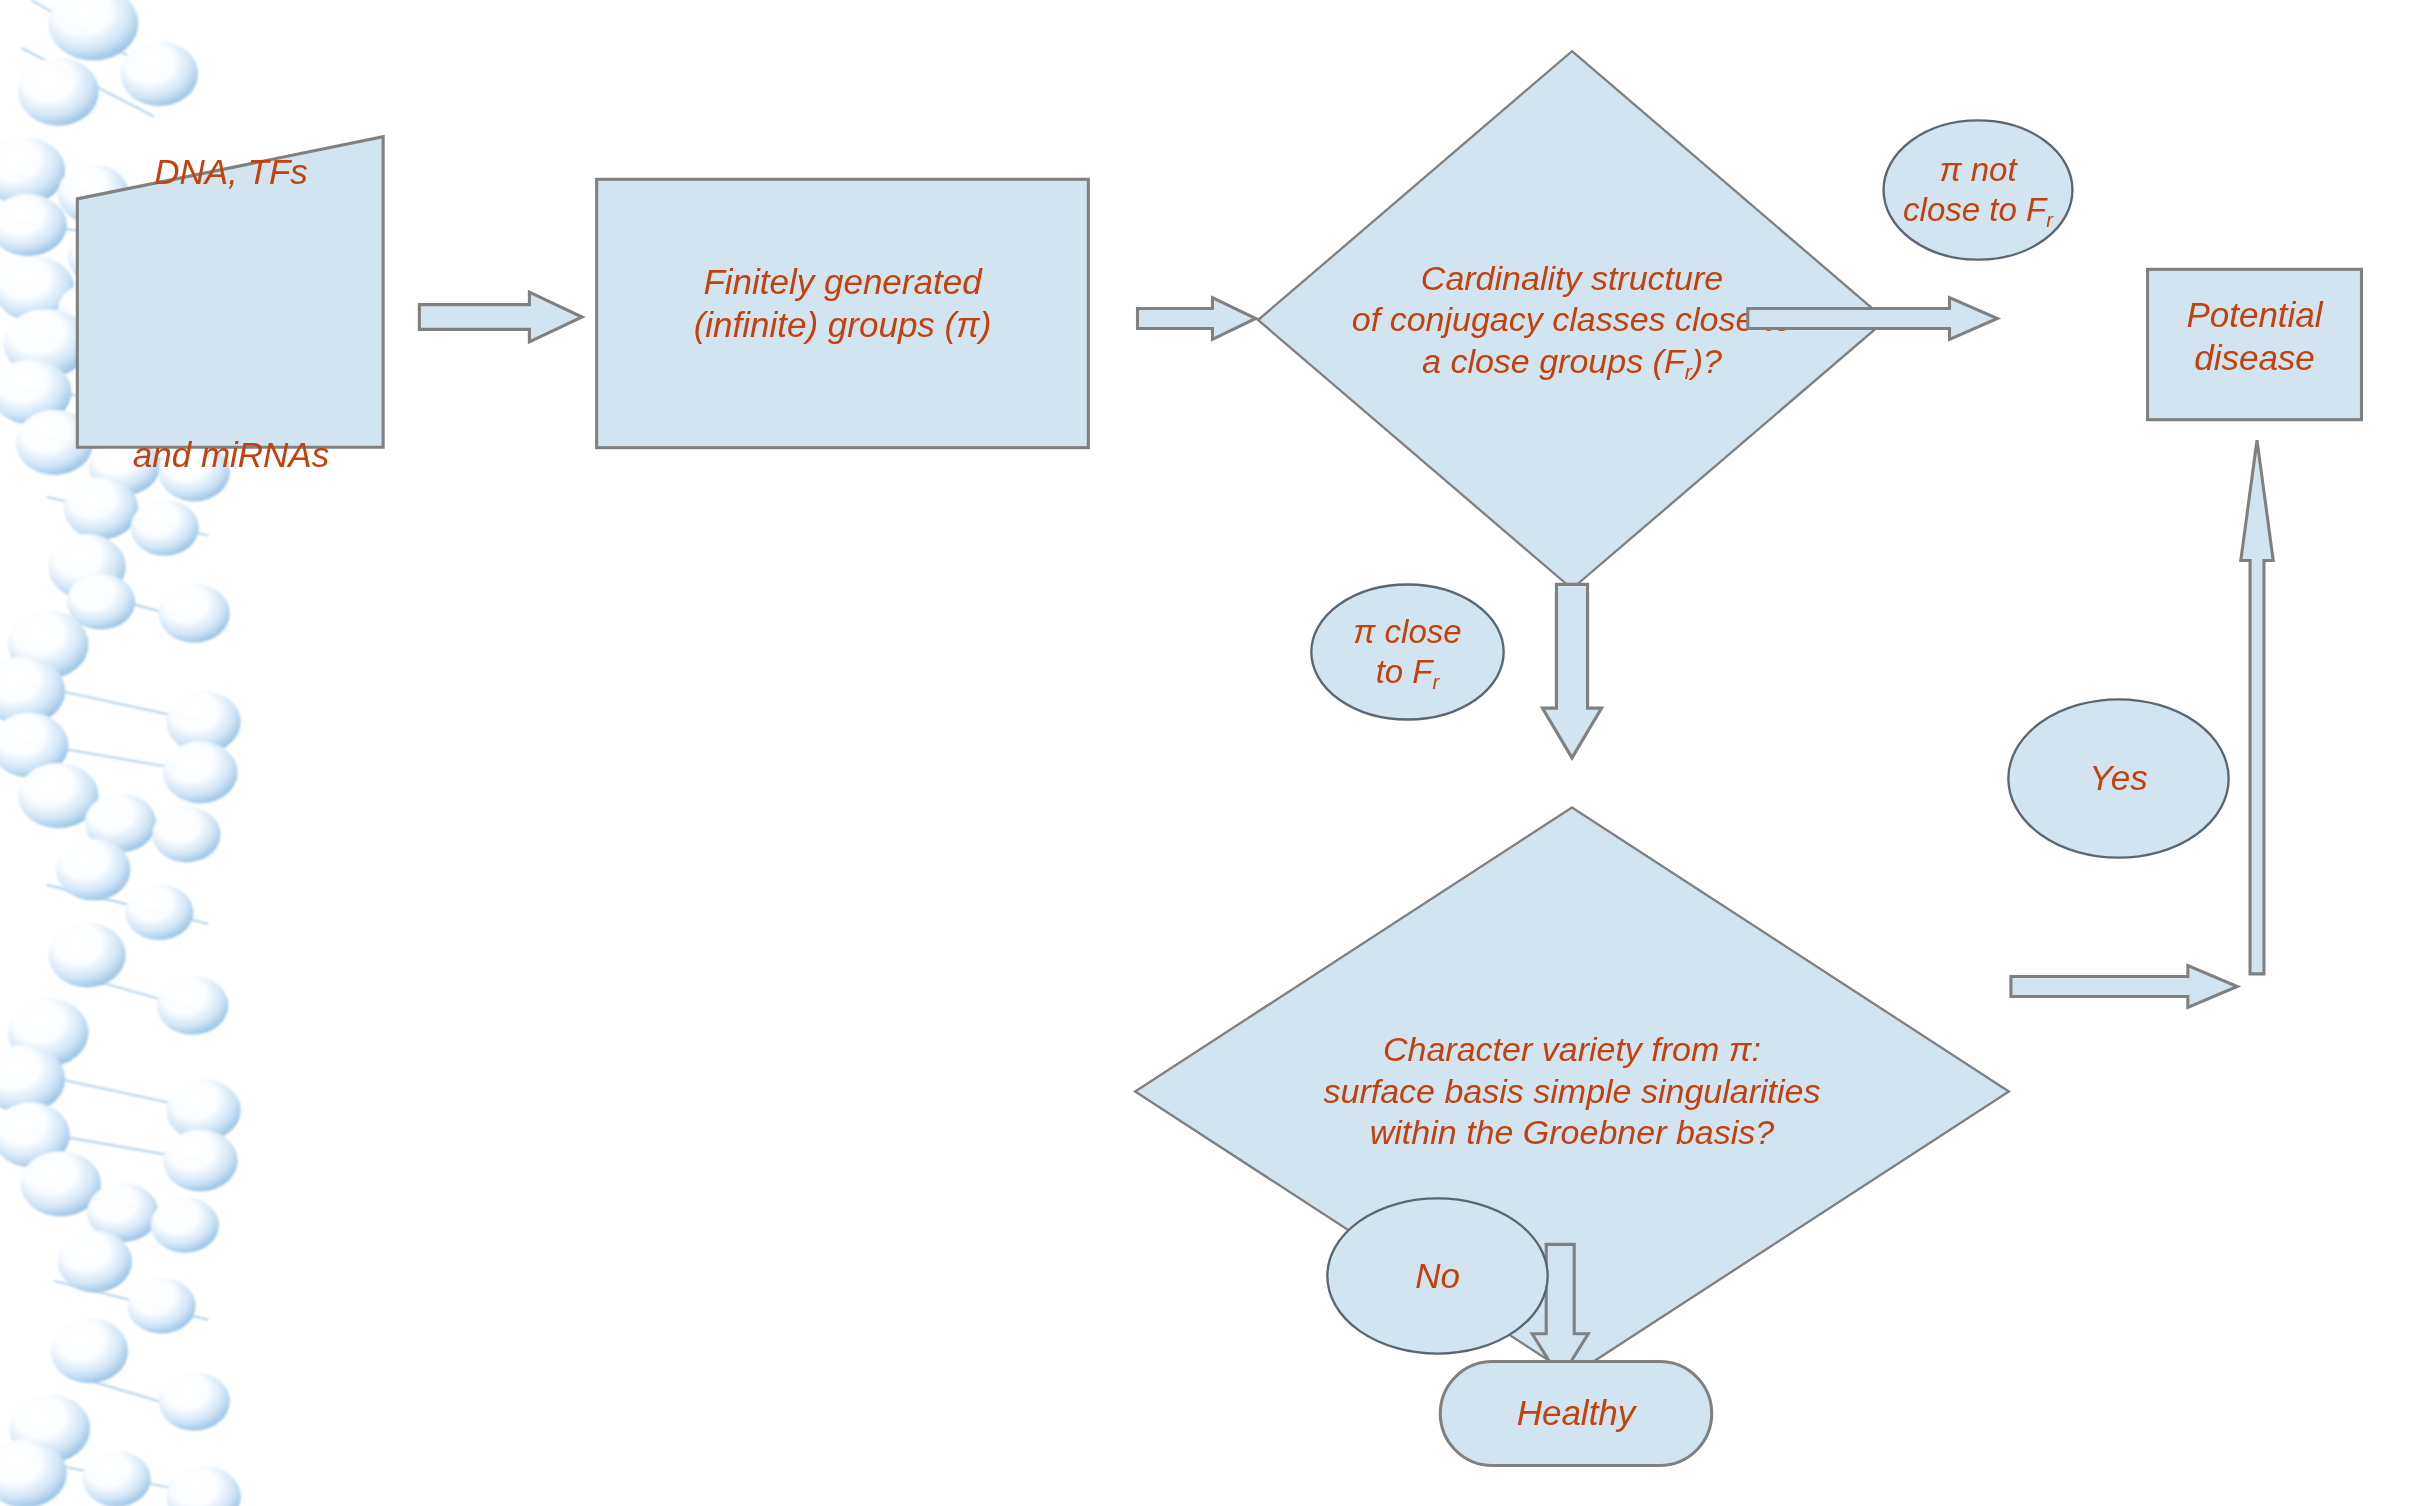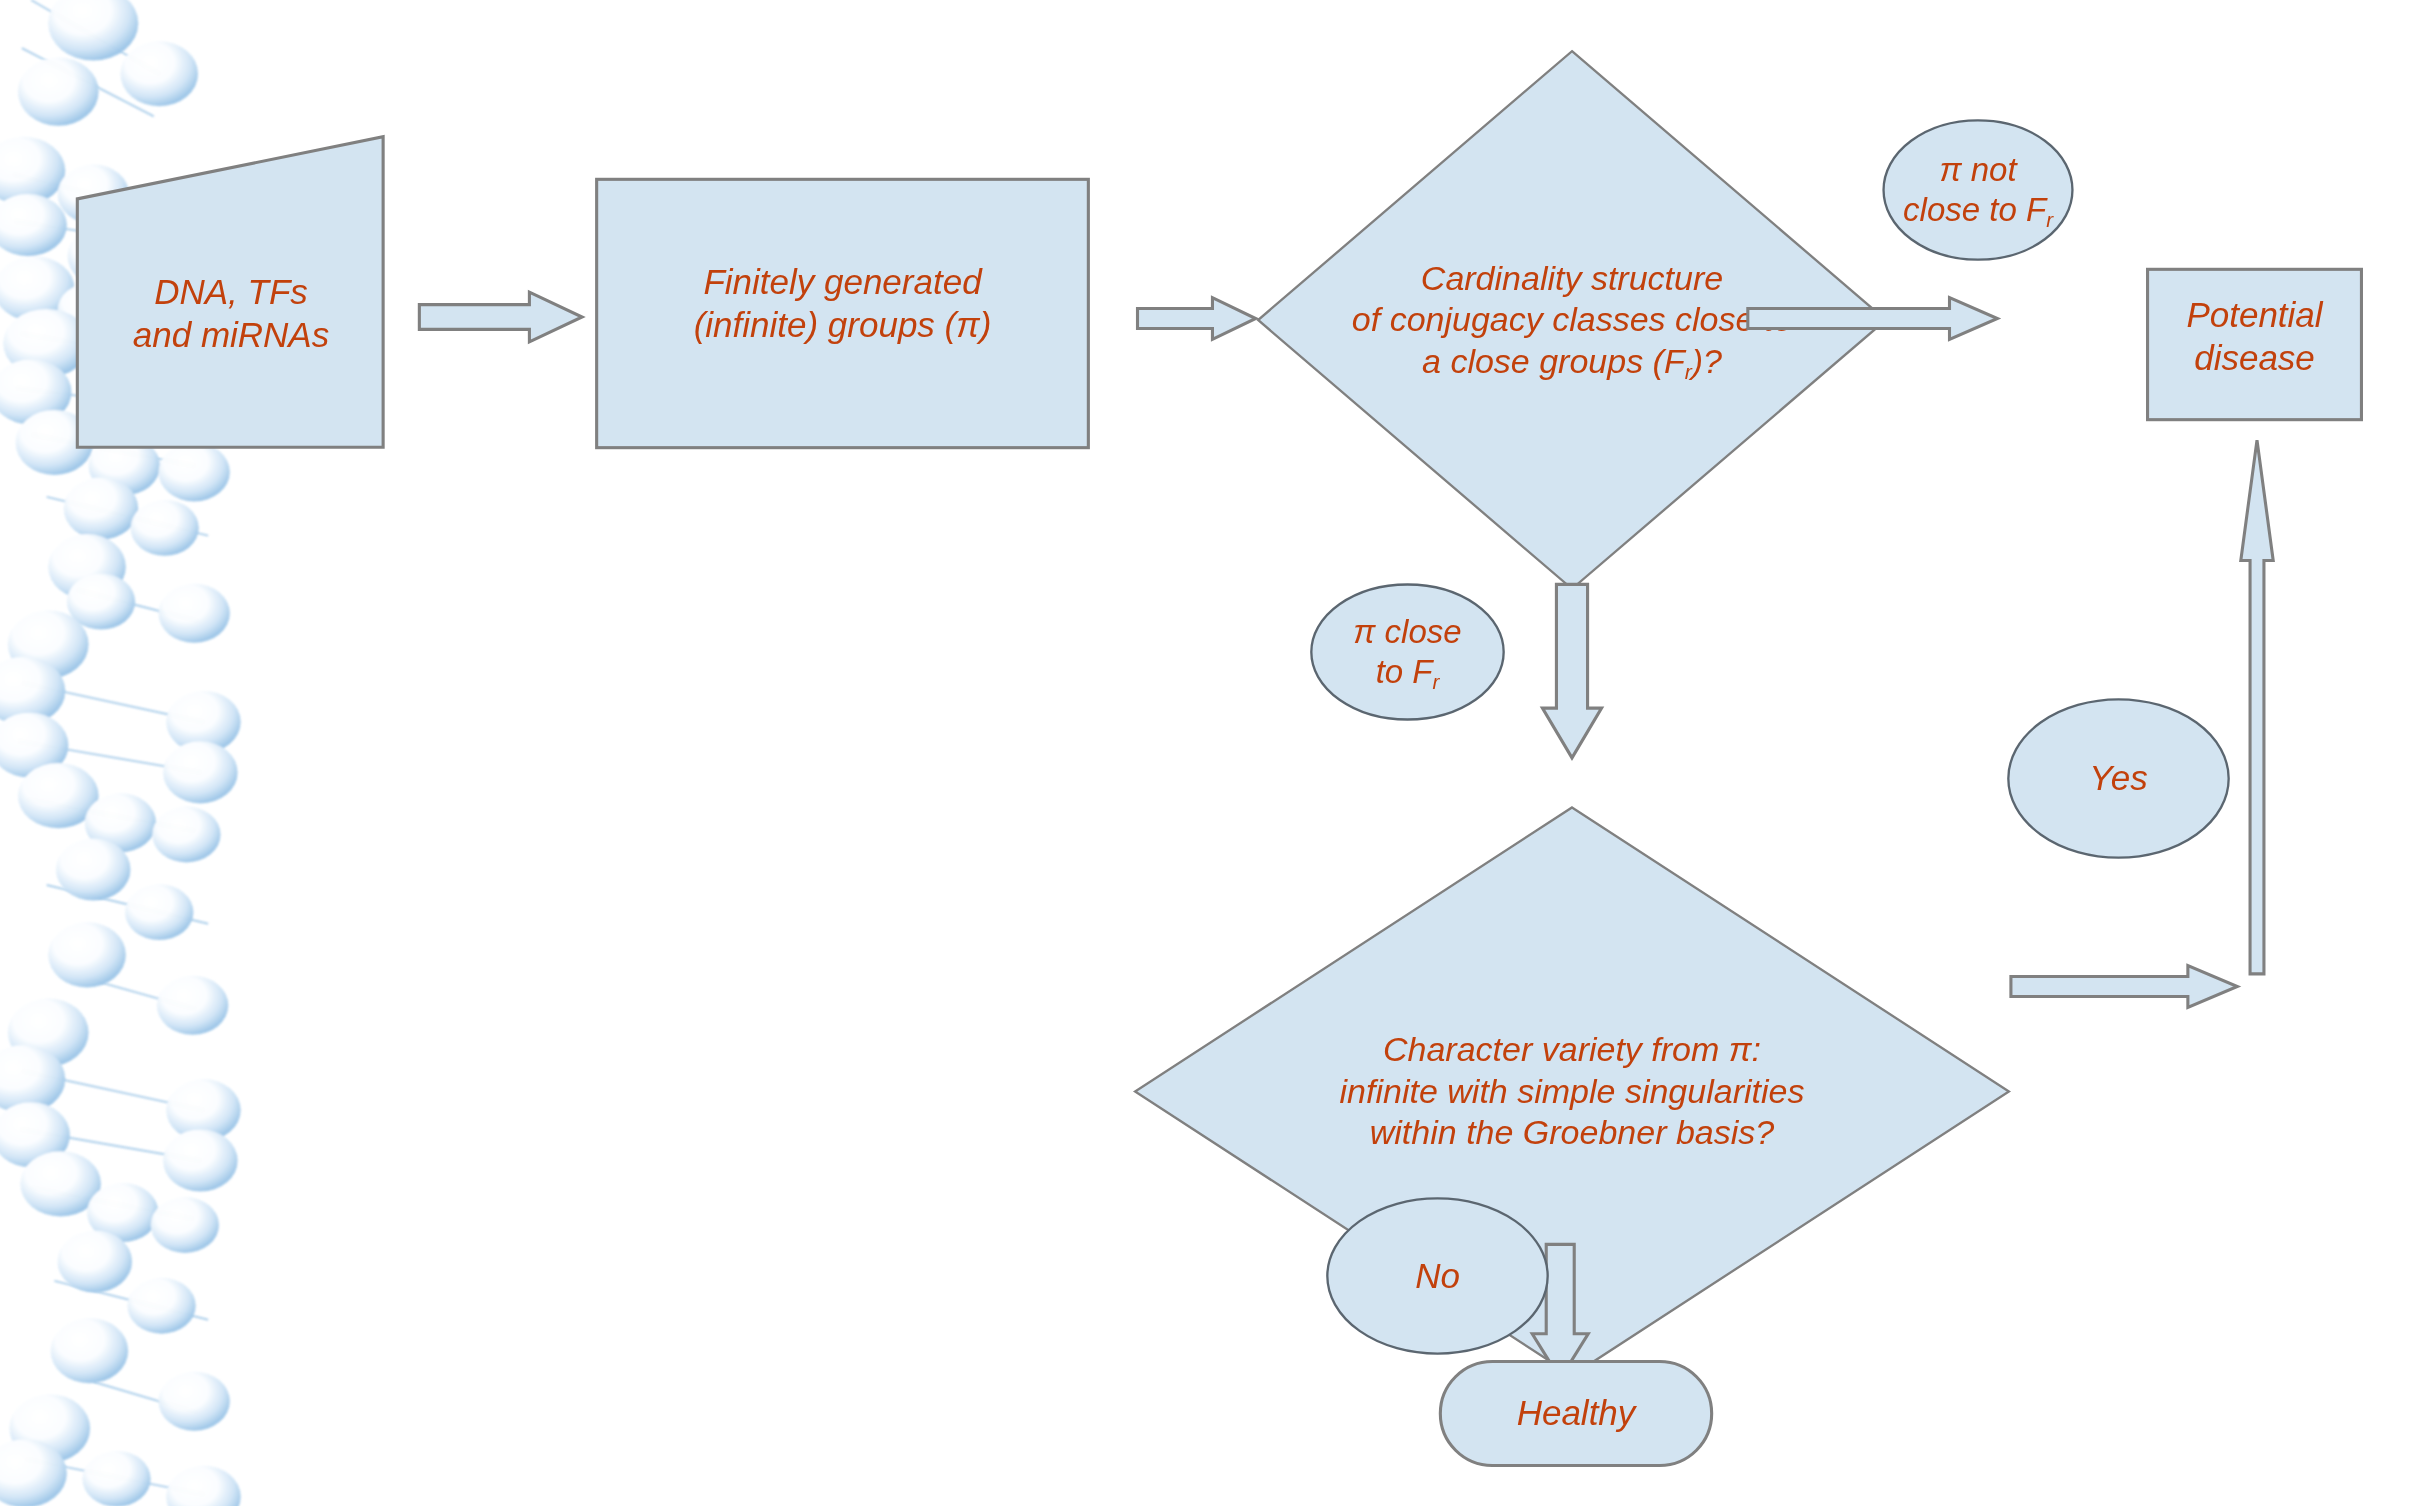--- a/index.html
+++ b/index.html
@@ -144,21 +144,21 @@
       <ellipse cx="32" cy="1898" rx="54" ry="44"></ellipse>
       <ellipse cx="262" cy="1928" rx="48" ry="40"></ellipse>
       <ellipse cx="150" cy="1905" rx="44" ry="36"></ellipse>
     </g>
   </svg>
 
   <div class="node" style="left:68px; top:129px; width:326px; height:326px;">
     <svg width="326" height="326" viewBox="0 0 420 420">
       <polygon points="12,90 406,10 406,410 12,410" fill="#d3e4f1" stroke="#808080" stroke-width="4"></polygon>
     </svg>
-    <div class="shape-text txt-45" style="padding-top:22px;">
+    <div class="shape-text txt-45" style="padding-top:22px;justify-content:space-between;">
       <div>DNA, TFs</div>
       <div>and miRNAs</div>
     </div>
   </div>
 
   <div class="node" style="left:416px; top:286px; width:171px; height:62px;">
     <svg width="171" height="62" viewBox="0 0 220 80">
       <polygon points="4,24 146,24 146,8 214,40 146,72 146,56 4,56" fill="#d3e4f1" stroke="#808080" stroke-width="4"></polygon>
     </svg>
   </div>
@@ -231,21 +231,21 @@
       <polygon points="30,3 70,3 70,162 88,162 50,226 12,162 30,162" fill="#d3e4f1" stroke="#808080" stroke-width="4"></polygon>
     </svg>
   </div>
 
   <div class="node" style="left:1132px; top:804px; width:880px; height:575px;">
     <svg width="880" height="575" viewBox="0 0 1134 740">
       <polygon points="567,4 1130,370 567,736 4,370" fill="#d3e4f1" stroke="#808080" stroke-width="3"></polygon>
     </svg>
     <div class="shape-text txt-44" style="padding-bottom:43px;">
       <div>Character variety from π:</div>
-      <div>infinite with simple singularities</div>
+      <div>surface basis simple singularities</div>
       <div>within the Groebner basis?</div>
     </div>
   </div>
 
   <div class="node" style="left:2006px; top:697px; width:225px; height:163px; z-index:5;">
     <svg width="225" height="163" viewBox="0 0 290 210">
       <ellipse cx="145" cy="105" rx="142" ry="102" fill="#d3e4f1" stroke="#5b6670" stroke-width="3"></ellipse>
     </svg>
     <div class="shape-text txt-45">Yes</div>
   </div>

